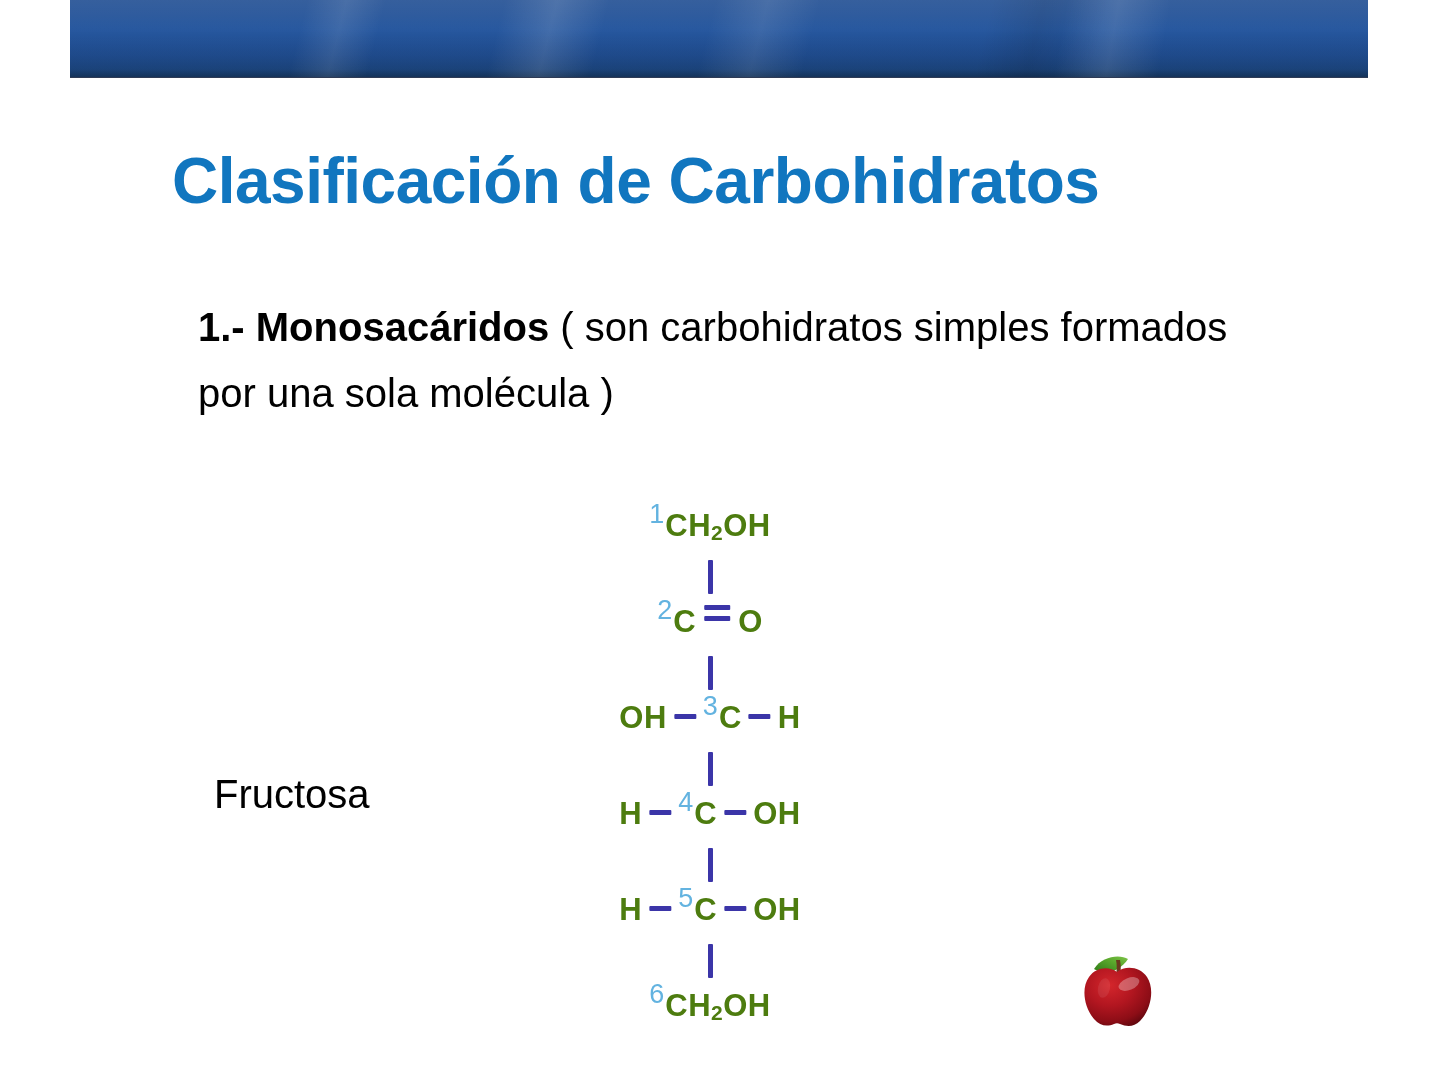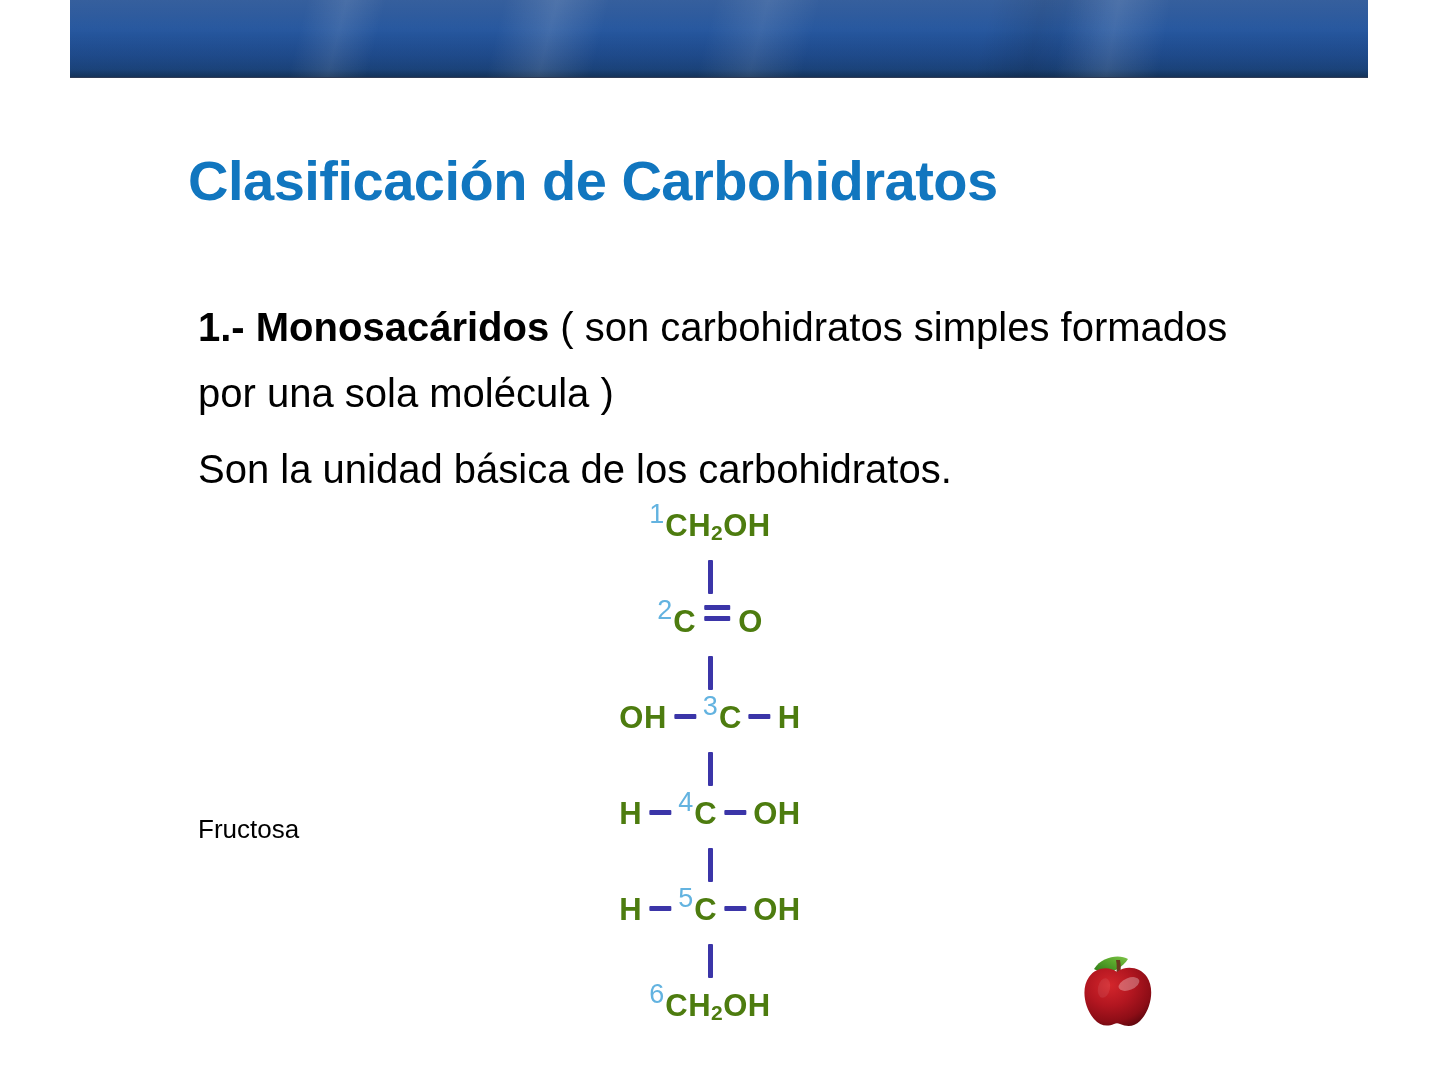--- a/index.html
+++ b/index.html
@@ -35,25 +35,25 @@
   .banner-sheen {
     position: absolute;
     inset: 0;
     background: linear-gradient(180deg, rgba(255,255,255,0.10) 0%, rgba(255,255,255,0.02) 45%, rgba(0,0,0,0.06) 100%);
     pointer-events: none;
   }
 
   
   .slide-title {
     position: absolute;
-    left: 188px;
+    left: 172px;
     top: 142px;
     width: 1120px;
     color: #1176bf;
-    font-size: 56px;
+    font-size: 64px;
     font-weight: bold;
     line-height: 78px;
     letter-spacing: -0.5px;
     white-space: nowrap;
   }
 
   
   .body-block {
     position: absolute;
     left: 198px;
@@ -65,26 +65,25 @@
   }
   .para {
     margin: 0 0 10px 0;
     max-width: 1068px;
   }
   .para.p1 { max-width: 1075px; }
   .para strong { font-weight: bold; text-align: center; }
 
   .fructosa-label {
     position: absolute;
-    left: 198px;
+    left: 214px;
     top: 768px;
-    font-size: 26px;
+    font-size: 40px;
     color: #000000;
     line-height: 52px;
-    margin-top: 35px;
   }
 
   
   .molecule {
     position: absolute;
     left: 560px;
     top: 508px;
     width: 330px;
     height: 500px;
     font-family: "Liberation Sans", sans-serif;
@@ -180,21 +179,20 @@
 <div class="banner">
   <div class="banner-sheen"></div>
 </div>
 
 <div class="slide-title">Clasificación de Carbohidratos</div>
 
 <div class="body-block">
   <p class="para p1">
     <strong>1.- Monosacáridos</strong><span> ( son carbohidratos simples formados por una sola molécula )</span>
   </p>
-  <p class="para">Son la unidad básica de los carbohidratos.</p>
 </div>
 
 <div class="fructosa-label">Fructosa</div>
 
 <div class="molecule">
 
   <div class="row-wrap" style="top:0px;">
     <div class="mol-center">
       <span class="locant">1</span>
       <span class="atom">CH<span class="sub">2</span>OH</span>

